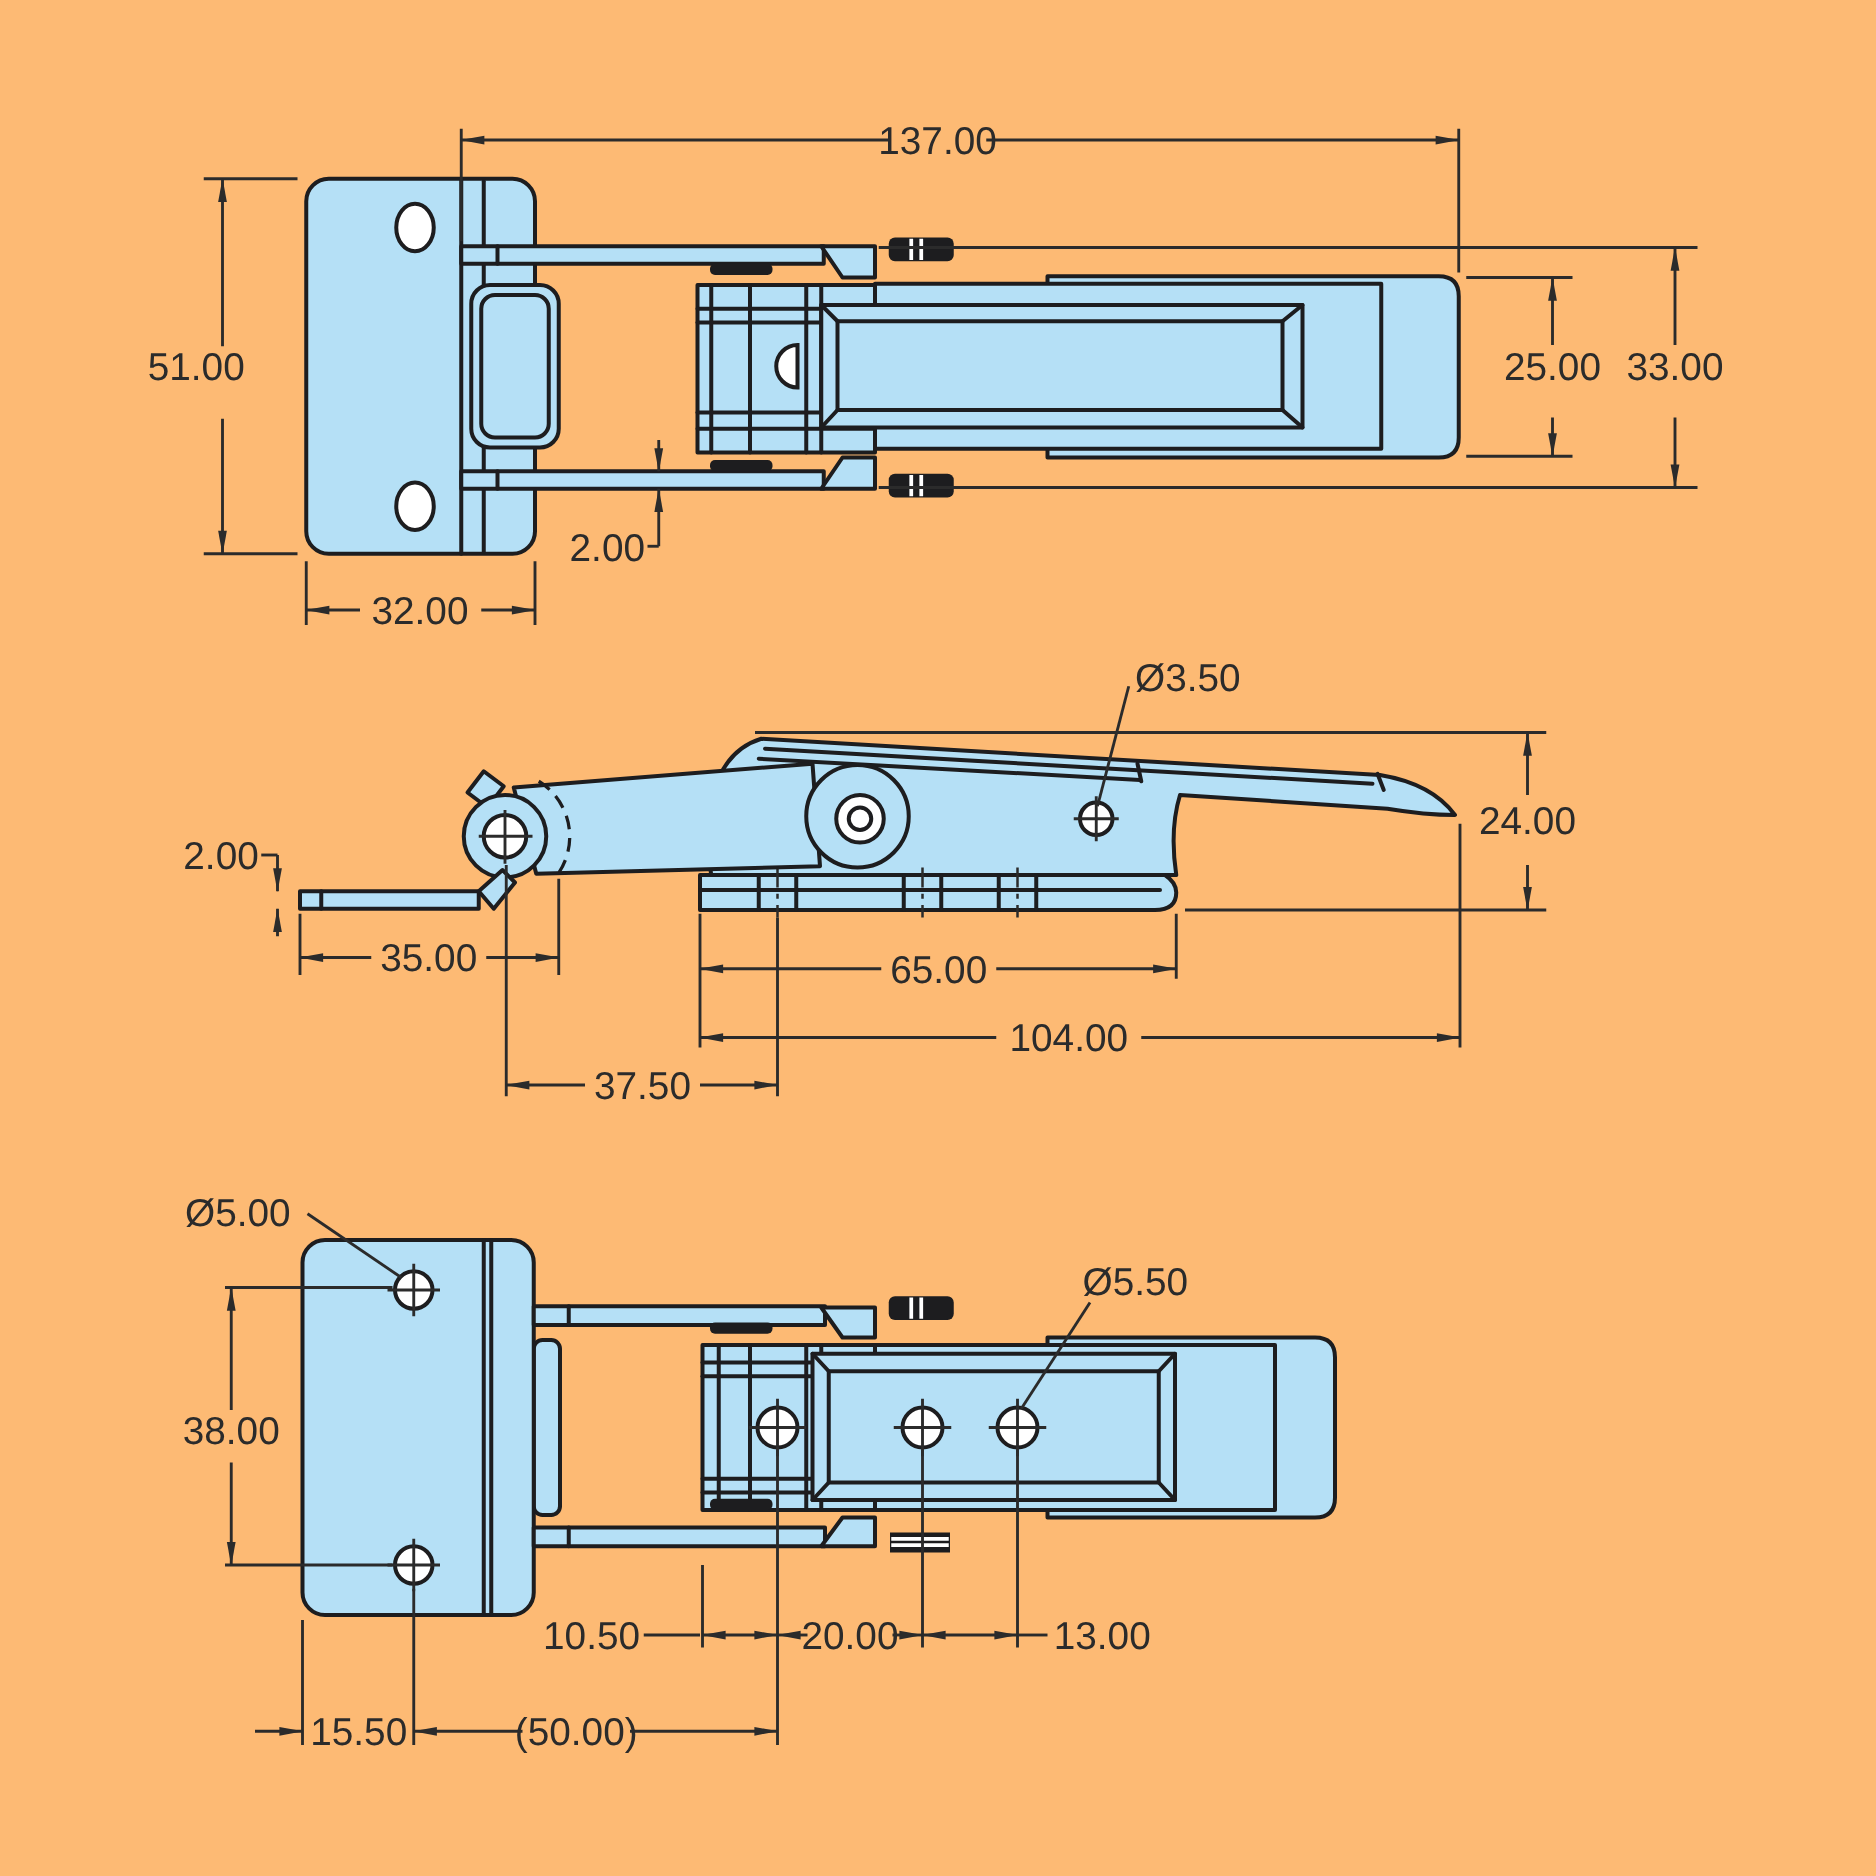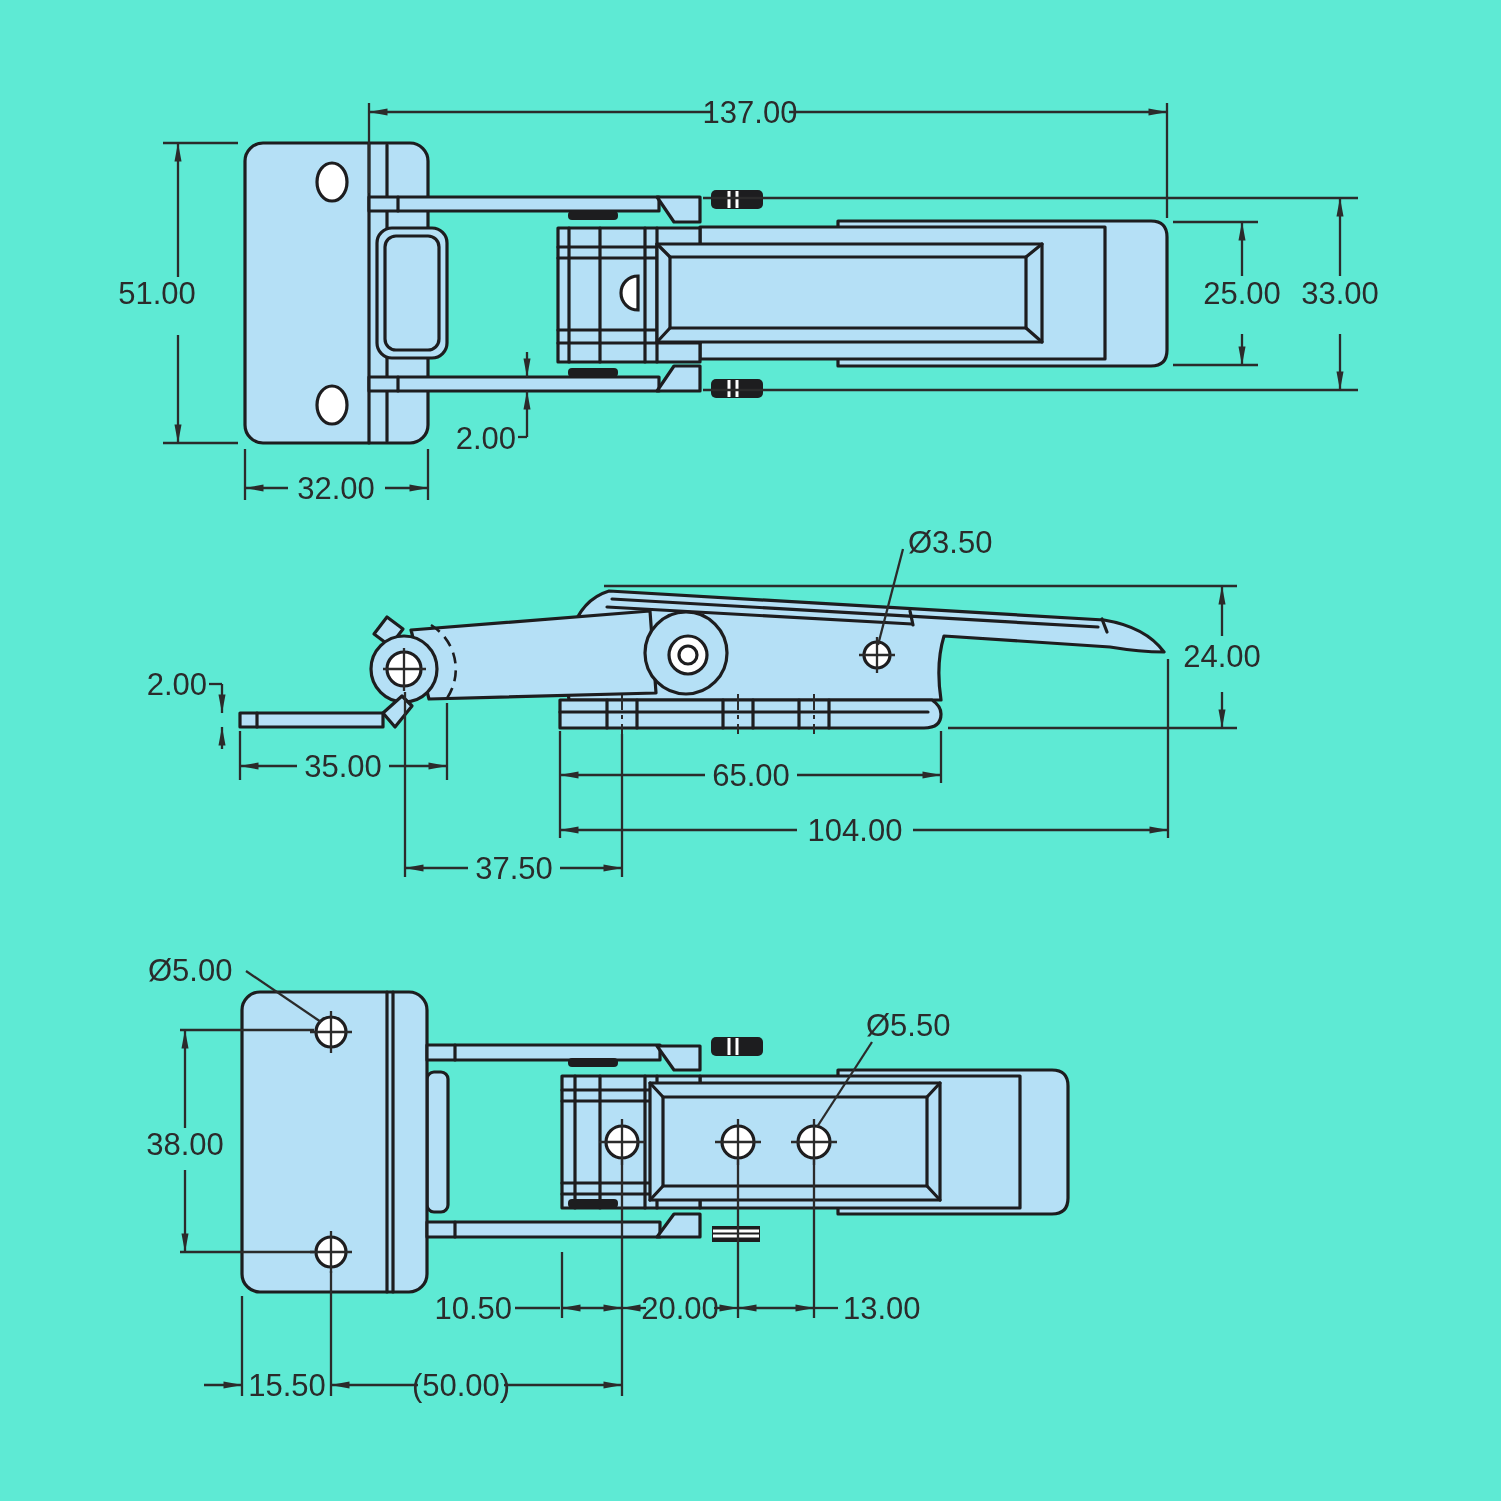--- a/index.html
+++ b/index.html
@@ -1,16 +1,16 @@
 <!DOCTYPE html>
 <html><head>
 <meta charset="utf-8">
 <style>
   html,body{margin:0;padding:0;background:#ffffff;}
-  .stage{width:1501px;height:1501px;background:#5eead4;position:relative;font-family:"Liberation Sans",sans-serif;}
+  .stage{width:1501px;height:1501px;background:#fdba74;position:relative;font-family:"Liberation Sans",sans-serif;}
   svg{display:block;}
   .p  {fill:#b5e0f6;stroke:#1d1d1f;stroke-width:3.2;stroke-linejoin:round;}
   .pl {fill:none;stroke:#1d1d1f;stroke-width:3.2;stroke-linejoin:round;stroke-linecap:round;}
   .pw {fill:#ffffff;stroke:#1d1d1f;stroke-width:3.2;}
   .blk{fill:#1d1d1f;stroke:none;}
   .ws {stroke:#ffffff;stroke-width:3;fill:none;}
   .d  {stroke:#2b2b2b;stroke-width:2.3;fill:none;}
   .cl {stroke:#2b2b2b;stroke-width:2;fill:none;stroke-dasharray:16 5 4 5;}
   .dsh{stroke:#1d1d1f;stroke-width:2.6;fill:none;stroke-dasharray:11 7;}
   .t  {font-family:"Liberation Sans",sans-serif;font-size:31px;fill:#2b2b2b;}

